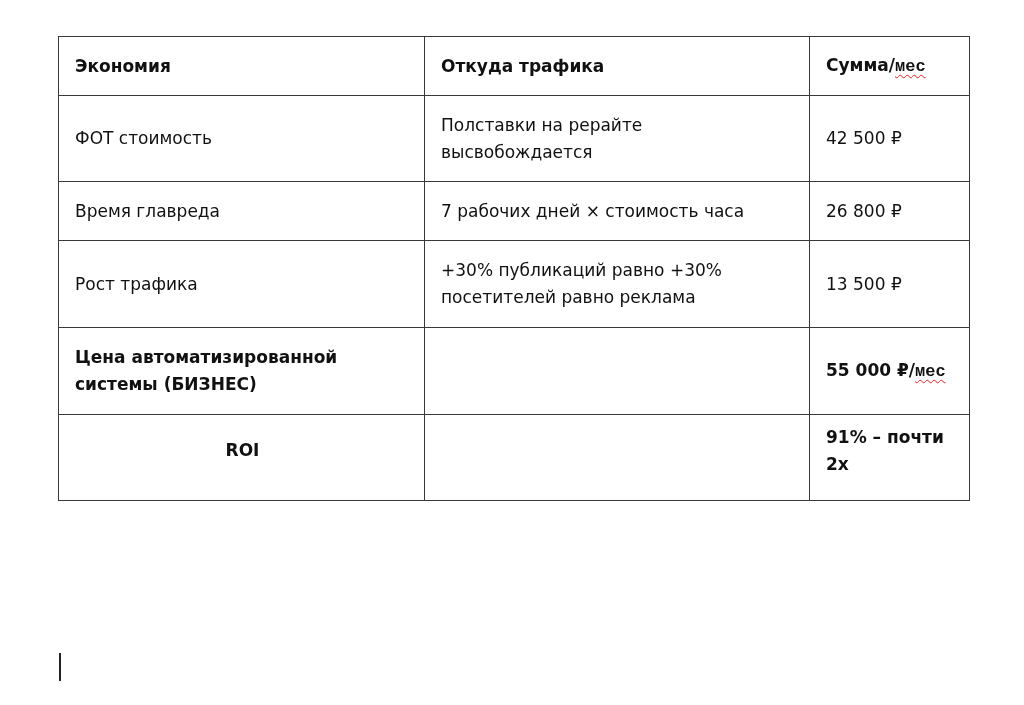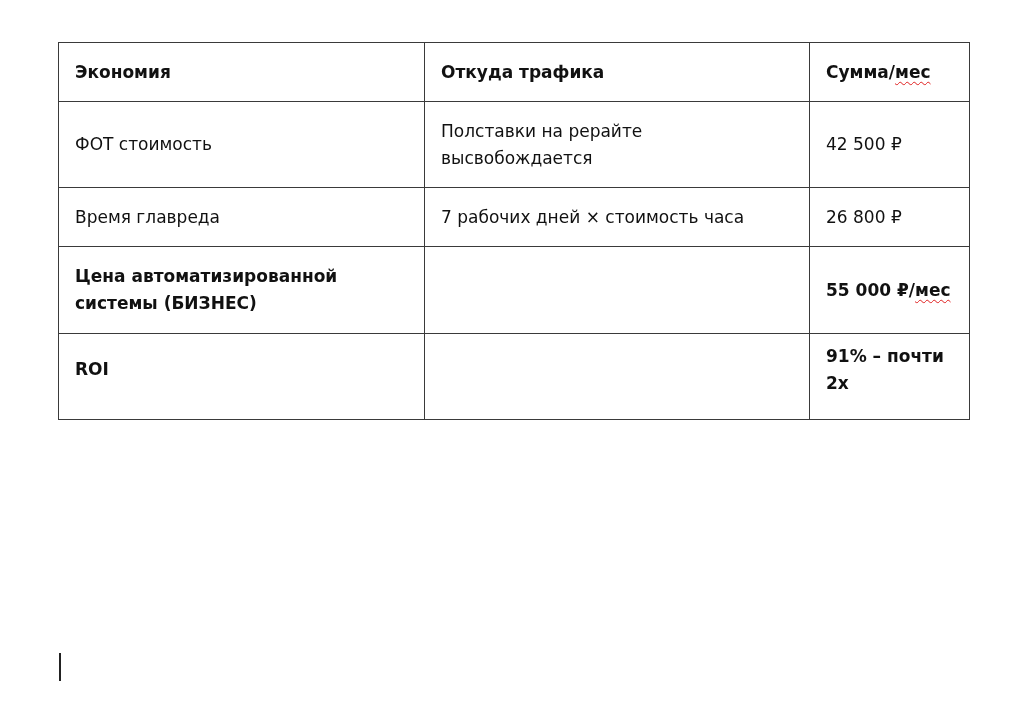--- a/index.html
+++ b/index.html
@@ -14,21 +14,21 @@
       position: relative;
       width: 1024px;
       height: 705px;
       background: #ffffff;
       font-family: "DejaVu Sans", "Liberation Sans", sans-serif;
       color: #111111;
     }
     table.roi-table {
       position: absolute;
       left: 58px;
-      top: 42px;
+      top: 36px;
       border-collapse: collapse;
       table-layout: fixed;
       width: 911px;
       padding-left: 16px;
     }
     table.roi-table td {
       border: 1.5px solid #3a3a3a;
       vertical-align: middle;
       padding: 0 14px 0 16px;
       font-size: 17px;
@@ -39,20 +39,21 @@
     col.c2 { width: 385px; }
     col.c3 { width: 160px; }
     tr.h59 td { height: 59px; }
     tr.h86 td { height: 86px; }
     tr.h87 td { height: 87px; }
     .bold { font-weight: bold; }
     .spell {
       text-decoration: underline wavy #e02020;
       text-decoration-thickness: 1px;
       text-underline-offset: 3px;
+      font-family: Liberation Mono, monospace;
     }
     .cursor {
       position: absolute;
       left: 59px;
       top: 653px;
       width: 1.5px;
       height: 28px;
       background: #222222;
     }
     .val-top { vertical-align: top !important; padding-top: 9px !important; }
@@ -85,33 +86,38 @@
         <td>Полставки на рерайте высвобождается</td>
         <td>42 500 ₽</td>
       </tr>
 
       <tr class="h59">
         <td>Время главреда</td>
         <td>7 рабочих дней × стоимость часа</td>
         <td>26 800 ₽</td>
       </tr>
 
+      <tr class="h87">
+        <td>Рост трафика</td>
+        <td>+30% публикаций равно +30% посетителей равно реклама</td>
+        <td>13 500 ₽</td>
+      </tr>
 
 
 
       <tr class="h87">
         <td class="bold">Цена автоматизированной системы (БИЗНЕС)</td>
         <td></td>
         <td class="bold" style="white-space:nowrap;margin-top:24px;">
           <span>55 000 ₽/</span><span class="spell">мес</span>
         </td>
       </tr>
 
       <tr class="h86">
-        <td class="bold val-top" style="padding-top:22px !important;">ROI</td>
+        <td class="bold val-top" style="padding-top:22px !important;text-align:center;">ROI</td>
         <td></td>
         <td class="bold val-top">91% – почти 2x</td>
       </tr>
     </tbody>
   </table>
 
   <div class="cursor"></div>
 </div>
 
 </body></html>

